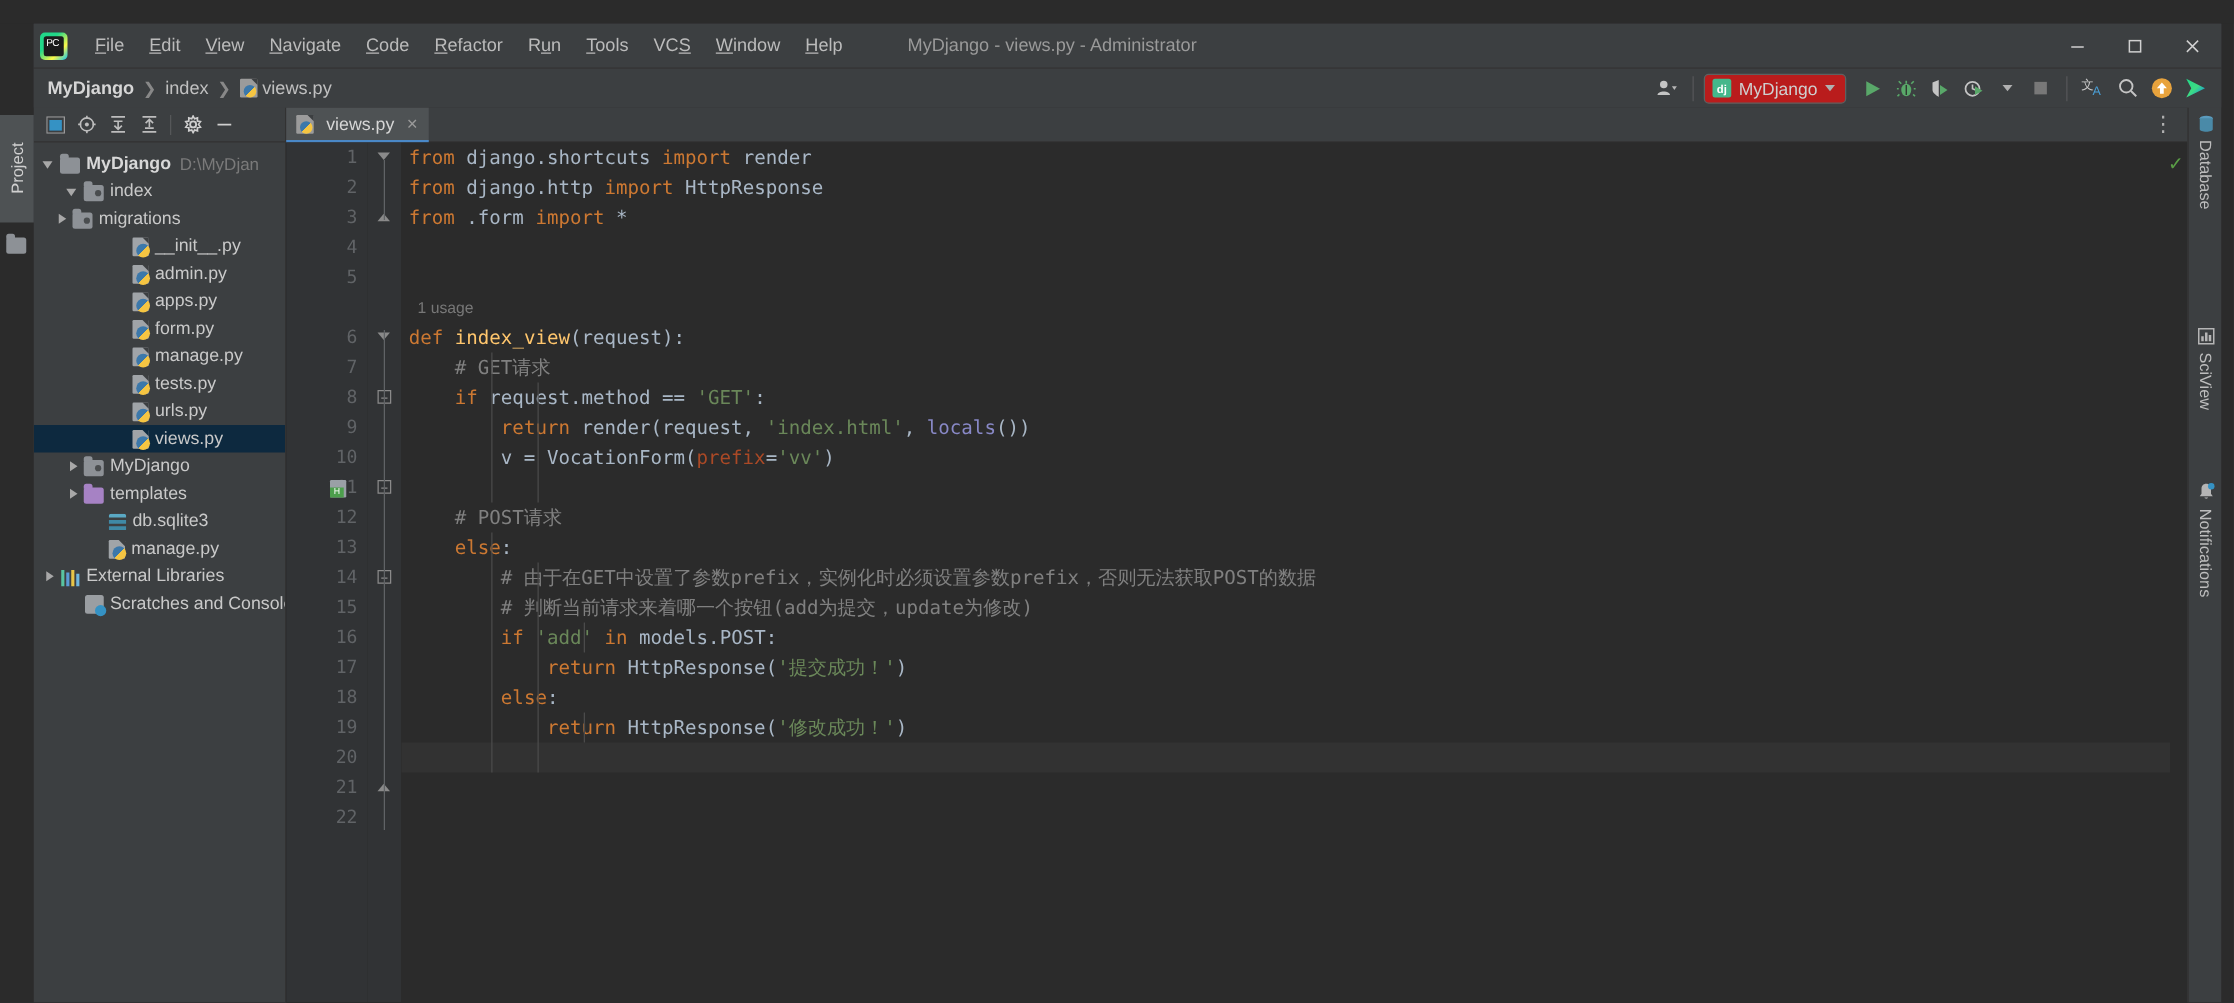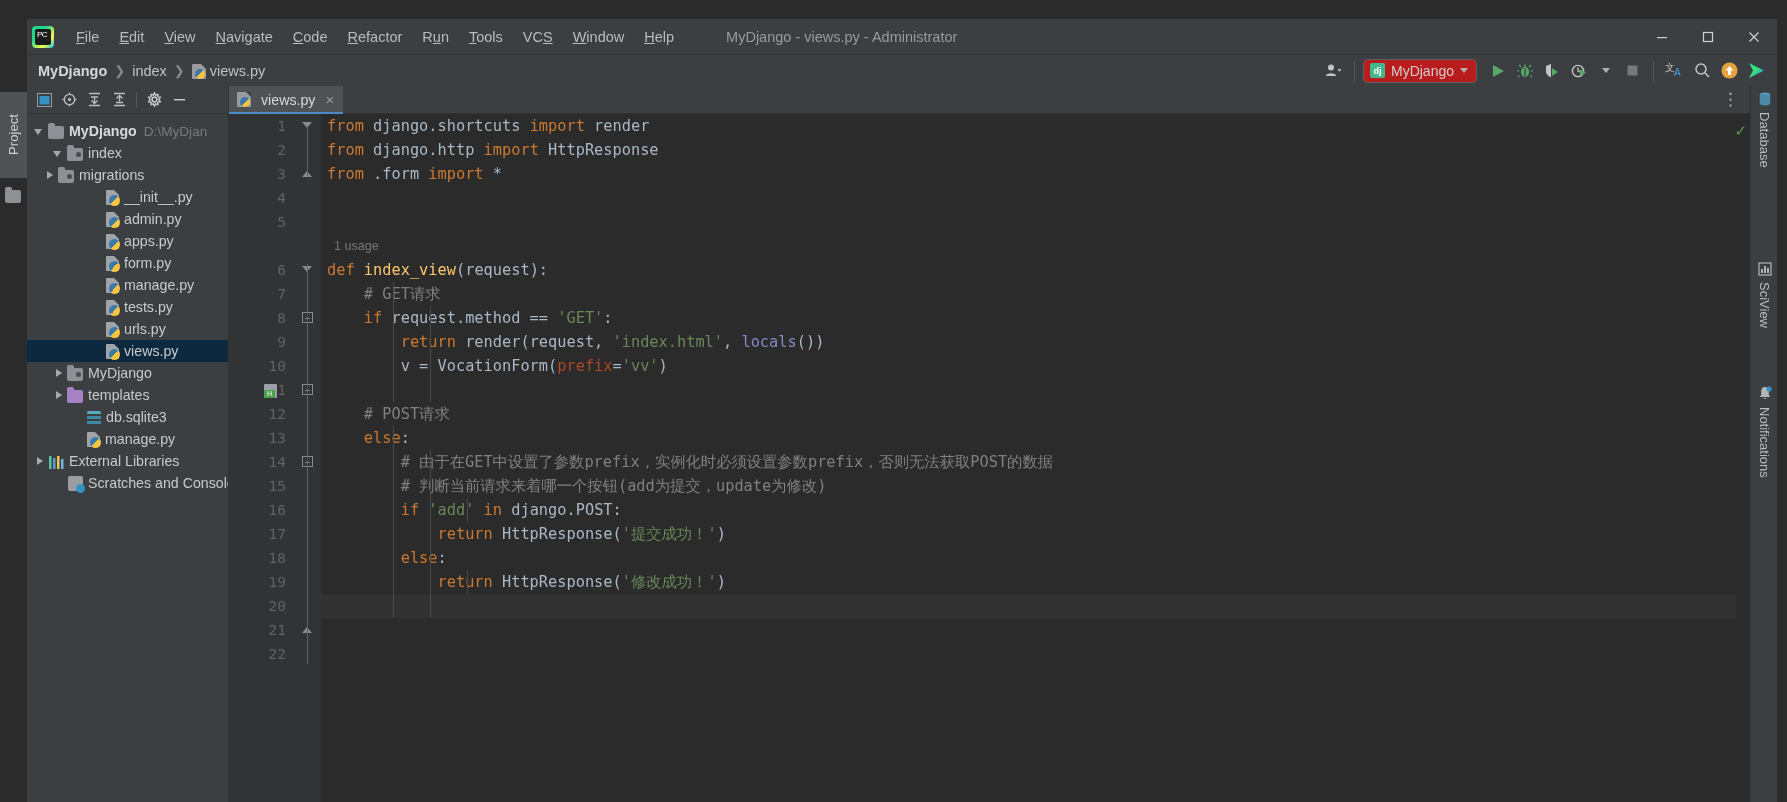--- a/index.html
+++ b/index.html
@@ -664,21 +664,21 @@
             <div class="cline"><span class="kw">def</span><span class="id"> </span><span class="fn">index_view</span><span class="id">(request):</span></div>
             <div class="cline"><span class="cm">    # GET请求</span></div>
             <div class="cline"><span class="id">    </span><span class="kw">if</span><span class="id"> request.method == </span><span class="str">'GET'</span><span class="id">:</span></div>
             <div class="cline"><span class="id">        </span><span class="kw">return</span><span class="id"> render(request, </span><span class="str">'index.html'</span><span class="id">, </span><span class="bi">locals</span><span class="id">())</span></div>
             <div class="cline"><span class="id">        v = VocationForm(</span><span class="kwarg">prefix</span><span class="id">=</span><span class="str">'vv'</span><span class="id">)</span></div>
             <div class="cline">&nbsp;</div>
             <div class="cline"><span class="cm">    # POST请求</span></div>
             <div class="cline"><span class="id">    </span><span class="kw">else</span><span class="id">:</span></div>
             <div class="cline"><span class="cm">        # 由于在GET中设置了参数prefix，实例化时必须设置参数prefix，否则无法获取POST的数据</span></div>
             <div class="cline"><span class="cm">        # 判断当前请求来着哪一个按钮(add为提交，update为修改)</span></div>
-            <div class="cline"><span class="id">        </span><span class="kw">if</span><span class="id"> </span><span class="str">'add'</span><span class="id"> </span><span class="kw">in</span><span class="id"> django.POST:</span></div>
+            <div class="cline"><span class="id">        </span><span class="kw">if</span><span class="id"> </span><span class="str">'add'</span><span class="id"> </span><span class="kw">in</span><span class="id"> models.POST:</span></div>
             <div class="cline"><span class="id">            </span><span class="kw">return</span><span class="id"> HttpResponse(</span><span class="str">'提交成功！'</span><span class="id">)</span></div>
             <div class="cline"><span class="id">        </span><span class="kw">else</span><span class="id">:</span></div>
             <div class="cline"><span class="id">            </span><span class="kw">return</span><span class="id"> HttpResponse(</span><span class="str">'修改成功！'</span><span class="id">)</span></div>
             <div class="cline caret-line" style="width: 100%;">&nbsp;</div>
           </div>
         <div class="rightbar">
           <div class="okmark">✓</div>
         </div>
       </div>
     </div>

